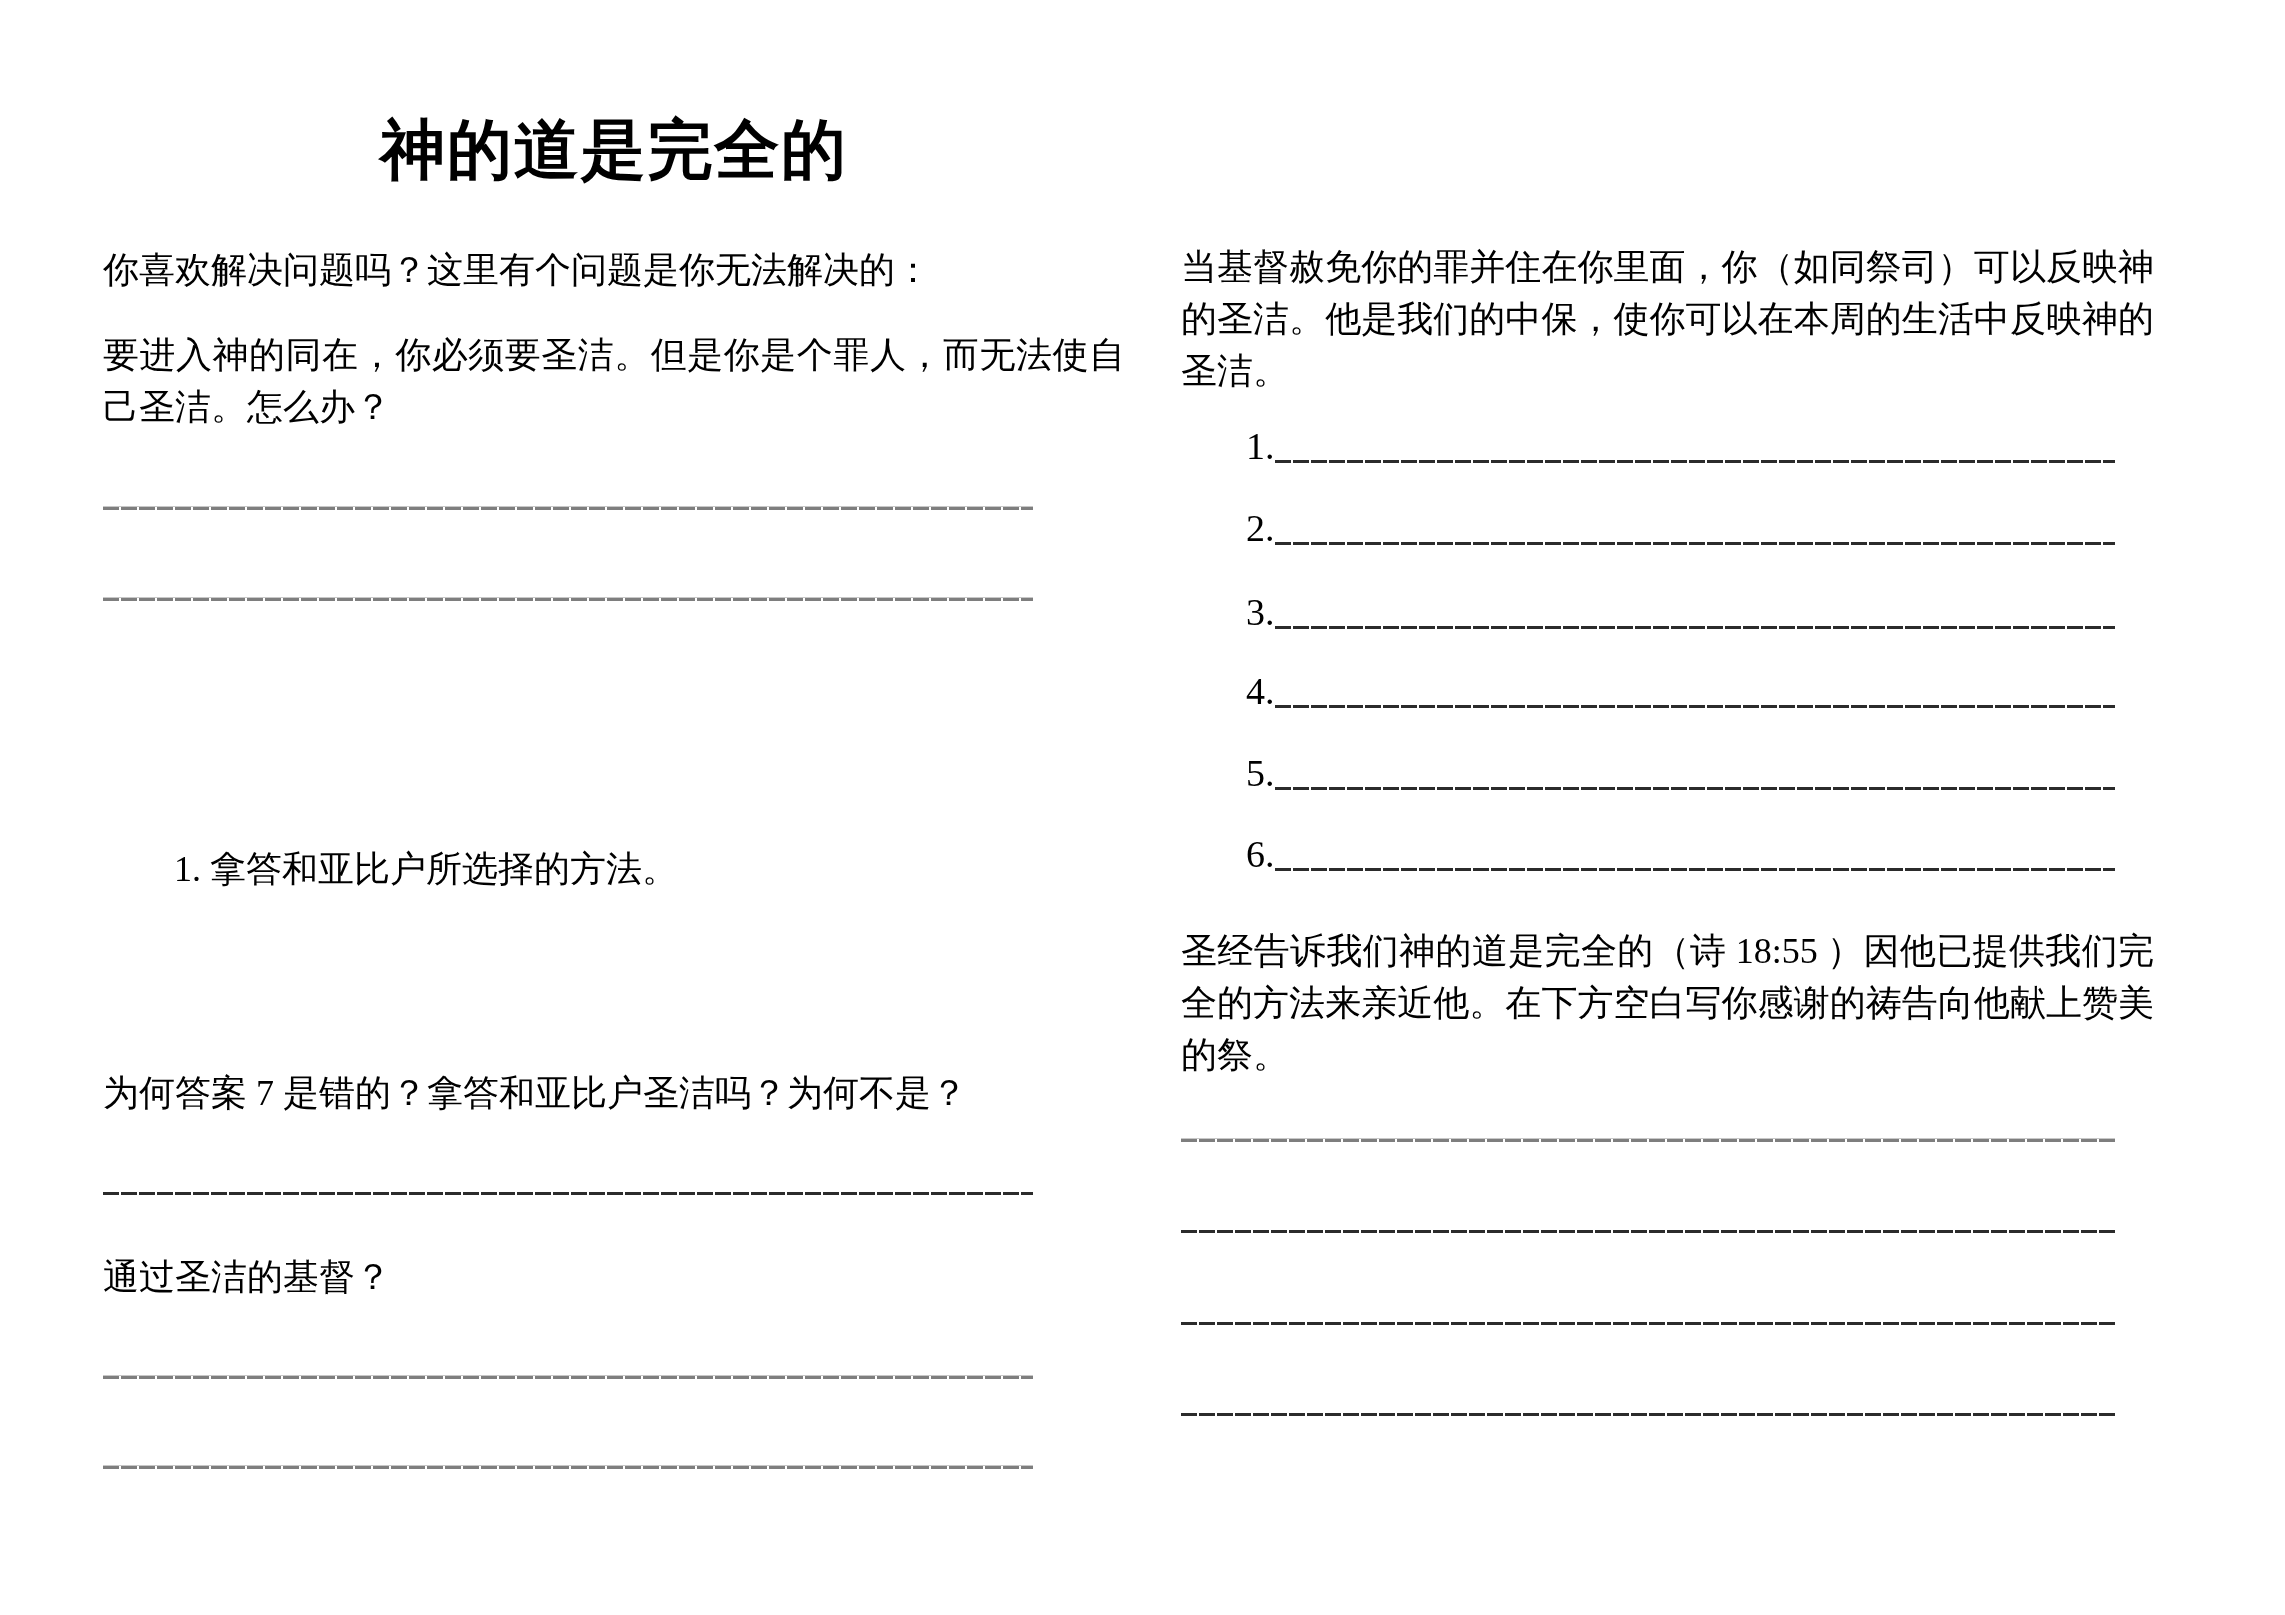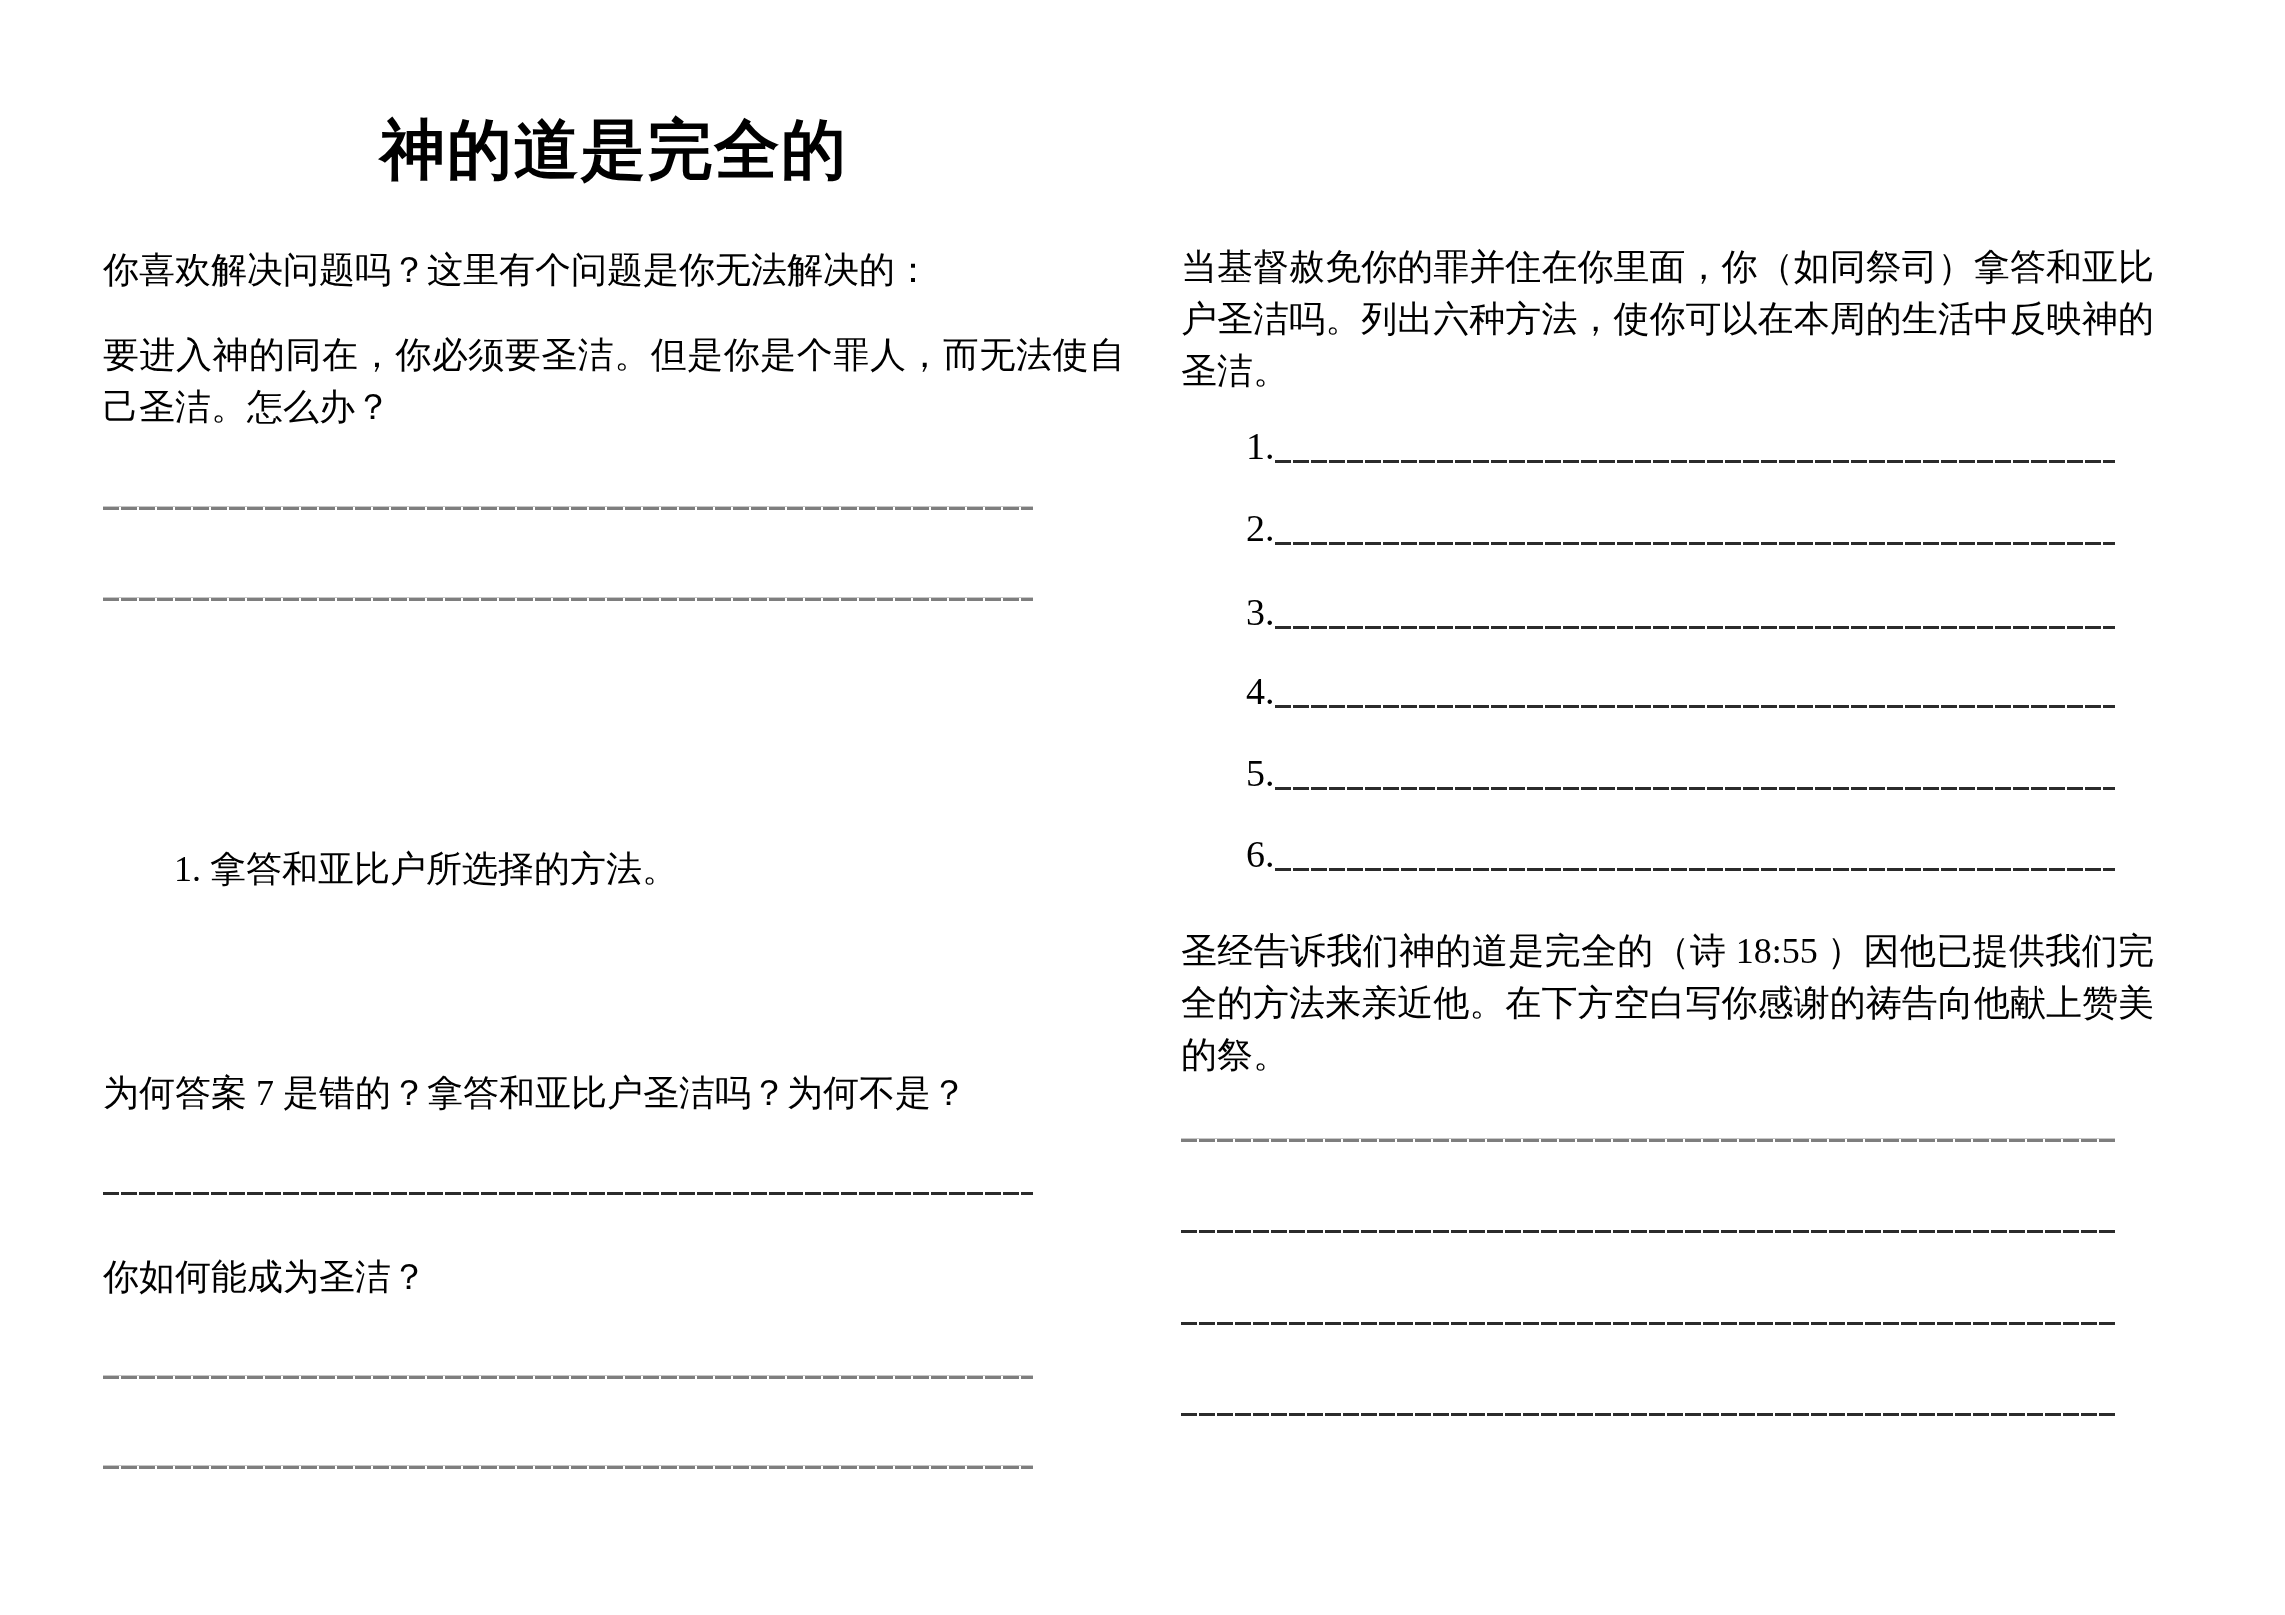--- a/index.html
+++ b/index.html
@@ -106,28 +106,28 @@
     <div class="rule gray" style="top:507px"></div>
     <div class="rule gray" style="top:598px"></div>
 
 
     <p class="para answer" style="top:843px">1. 拿答和亚比户所选择的方法。</p>
 
     <p class="para full" style="top:1067px">为何答案 7 是错的？拿答和亚比户圣洁吗？为何不是？</p>
 
     <div class="rule dark" style="top:1192px"></div>
 
-    <p class="para full" style="top:1251px">你如何能成为圣洁？</p>
+    <p class="para full" style="top:1251px">通过圣洁的基督？</p>
 
     <div class="rule gray" style="top:1376px"></div>
     <div class="rule gray" style="top:1466px"></div>
   </div>
 
   <div class="col col-right">
-    <p class="para full" style="top:241px">当基督赦免你的罪并住在你里面，你（如同祭司）拿答和亚比户圣洁吗。列出六种方法，使你可以在本周的生活中反映神的圣洁。</p>
+    <p class="para full" style="top:241px">当基督赦免你的罪并住在你里面，你（如同祭司）可以反映神的圣洁。他是我们的中保，使你可以在本周的生活中反映神的圣洁。</p>
 
     <div class="num-row" style="top:416px">
       <span class="num">1.</span>
       <span class="num-rule"></span>
     </div>
     <div class="num-row" style="top:498px">
       <span class="num">2.</span>
       <span class="num-rule"></span>
     </div>
     <div class="num-row" style="top:582px">

